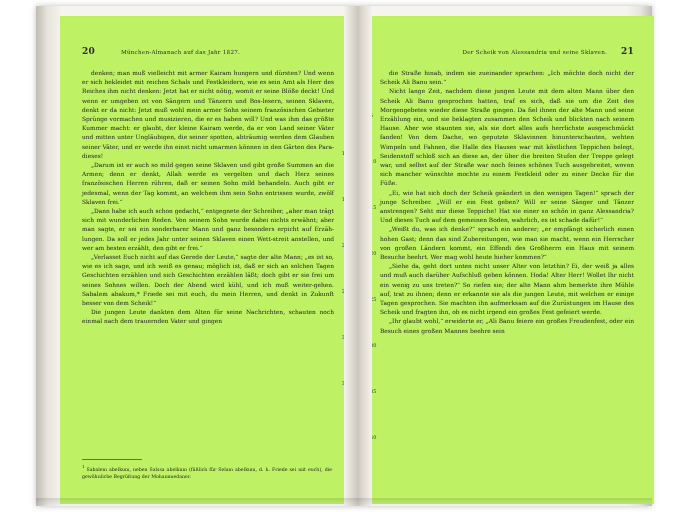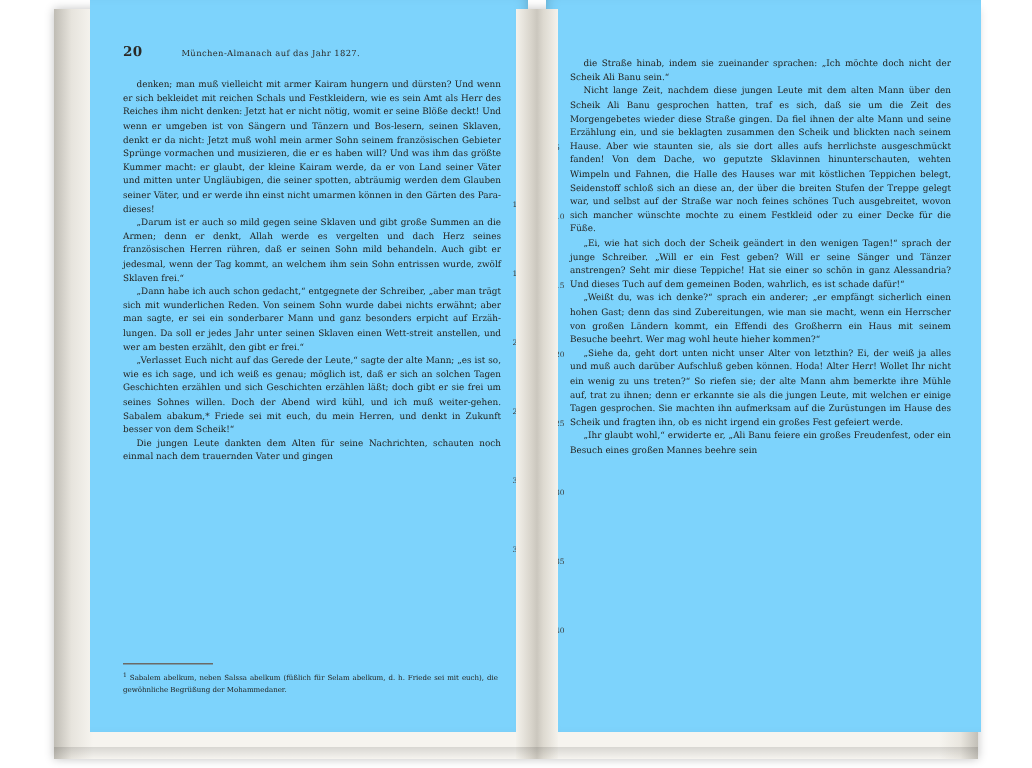--- a/index.html
+++ b/index.html
@@ -49,23 +49,23 @@
   }
   
   .gutter {
     position: absolute;
     left: 344px; top: 6px;
     width: 28px; height: 500px;
     background: linear-gradient(to right, #f4f2ec 0%, #d9d5cc 35%, #cbc7be 50%, #ddd9d0 65%, #f4f2ec 100%);
   }
   .page {
     position: absolute;
-    top: 0;
+    top: 16px;
     height: 488px;
-    background: #7dd3fc;
+    background: #bef264;
   }
   .page-left {
     left: 60px;
     width: 292px;
     box-shadow: inset -6px 0 10px -8px rgba(0,0,0,0.35);
   }
   .page-right {
     left: 364px;
     width: 290px;
     box-shadow: inset 6px 0 10px -8px rgba(0,0,0,0.35);
@@ -180,20 +180,24 @@
 
     <div class="footnote">
       <div class="sep"></div>
       <span class="fn-mark">1</span>
       <span>Sabalem abelkum, neben Salssa abelkum (füßlich für Selam abelkum, d. h. Friede sei mit euch), die gewöhnliche Begrüßung der Mohammedaner.</span>
     </div>
   </div>
 
   <div class="page page-right">
     <div class="textblock tb-right">
+      <div class="runhead right">
+        <span class="title">Der Scheik von Alessandria und seine Sklaven.</span>
+        <span class="folio">21</span>
+      </div>
       <div class="rule"></div>
       <p class="para">die Straße hinab, indem sie zueinander sprachen: „Ich möchte doch nicht der Scheik Ali Banu sein.“</p>
       <p class="para">Nicht lange Zeit, nachdem diese jungen Leute mit dem alten Mann über den Scheik Ali Banu gesprochen hatten, traf es sich, daß sie um die Zeit des Morgengebetes wieder diese Straße gingen.  Da fiel ihnen der alte Mann und seine Erzählung ein, und sie beklagten zusammen den Scheik und blickten nach seinem Hause.  Aber wie staunten sie, als sie dort alles aufs herrlichste ausgeschmückt fanden!  Von dem Dache, wo geputzte Sklavinnen hinunterschauten, wehten Wimpeln und Fahnen, die Halle des Hauses war mit köstlichen Teppichen belegt, Seidenstoff schloß sich an diese an, der über die breiten Stufen der Treppe gelegt war, und selbst auf der Straße war noch feines schönes Tuch ausgebreitet, wovon sich mancher wünschte mochte zu einem Festkleid oder zu einer Decke für die Füße.</p>
       <p class="para">„Ei, wie hat sich doch der Scheik geändert in den wenigen Tagen!“ sprach der junge Schreiber.  „Will er ein Fest geben?  Will er seine Sänger und Tänzer anstrengen?  Seht mir diese Teppiche!  Hat sie einer so schön in ganz Alessandria?  Und dieses Tuch auf dem gemeinen Boden, wahrlich, es ist schade dafür!“</p>
       <p class="para">„Weißt du, was ich denke?“ sprach ein anderer; „er empfängt sicherlich einen hohen Gast; denn das sind Zubereitungen, wie man sie macht, wenn ein Herrscher von großen Ländern kommt, ein Effendi des Großherrn ein Haus mit seinem Besuche beehrt.  Wer mag wohl heute hieher kommen?“</p>
       <p class="para">„Siehe da, geht dort unten nicht unser Alter von letzthin?  Ei, der weiß ja alles und muß auch darüber Aufschluß geben können.  Hoda! Alter Herr! Wollet Ihr nicht ein wenig zu uns treten?“  So riefen sie; der alte Mann ahm bemerkte ihre Mühle auf, trat zu ihnen; denn er erkannte sie als die jungen Leute, mit welchen er einige Tagen gesprochen.  Sie machten ihn aufmerksam auf die Zurüstungen im Hause des Scheik und fragten ihn, ob es nicht irgend ein großes Fest gefeiert werde.</p>
       <p class="para">„Ihr glaubt wohl,“ erwiderte er, „Ali Banu feiere ein großes Freudenfest, oder ein Besuch eines großen Mannes beehre sein</p>
     </div>
 
     <div class="lineno" style="left:6px; top:96px;">5</div>

